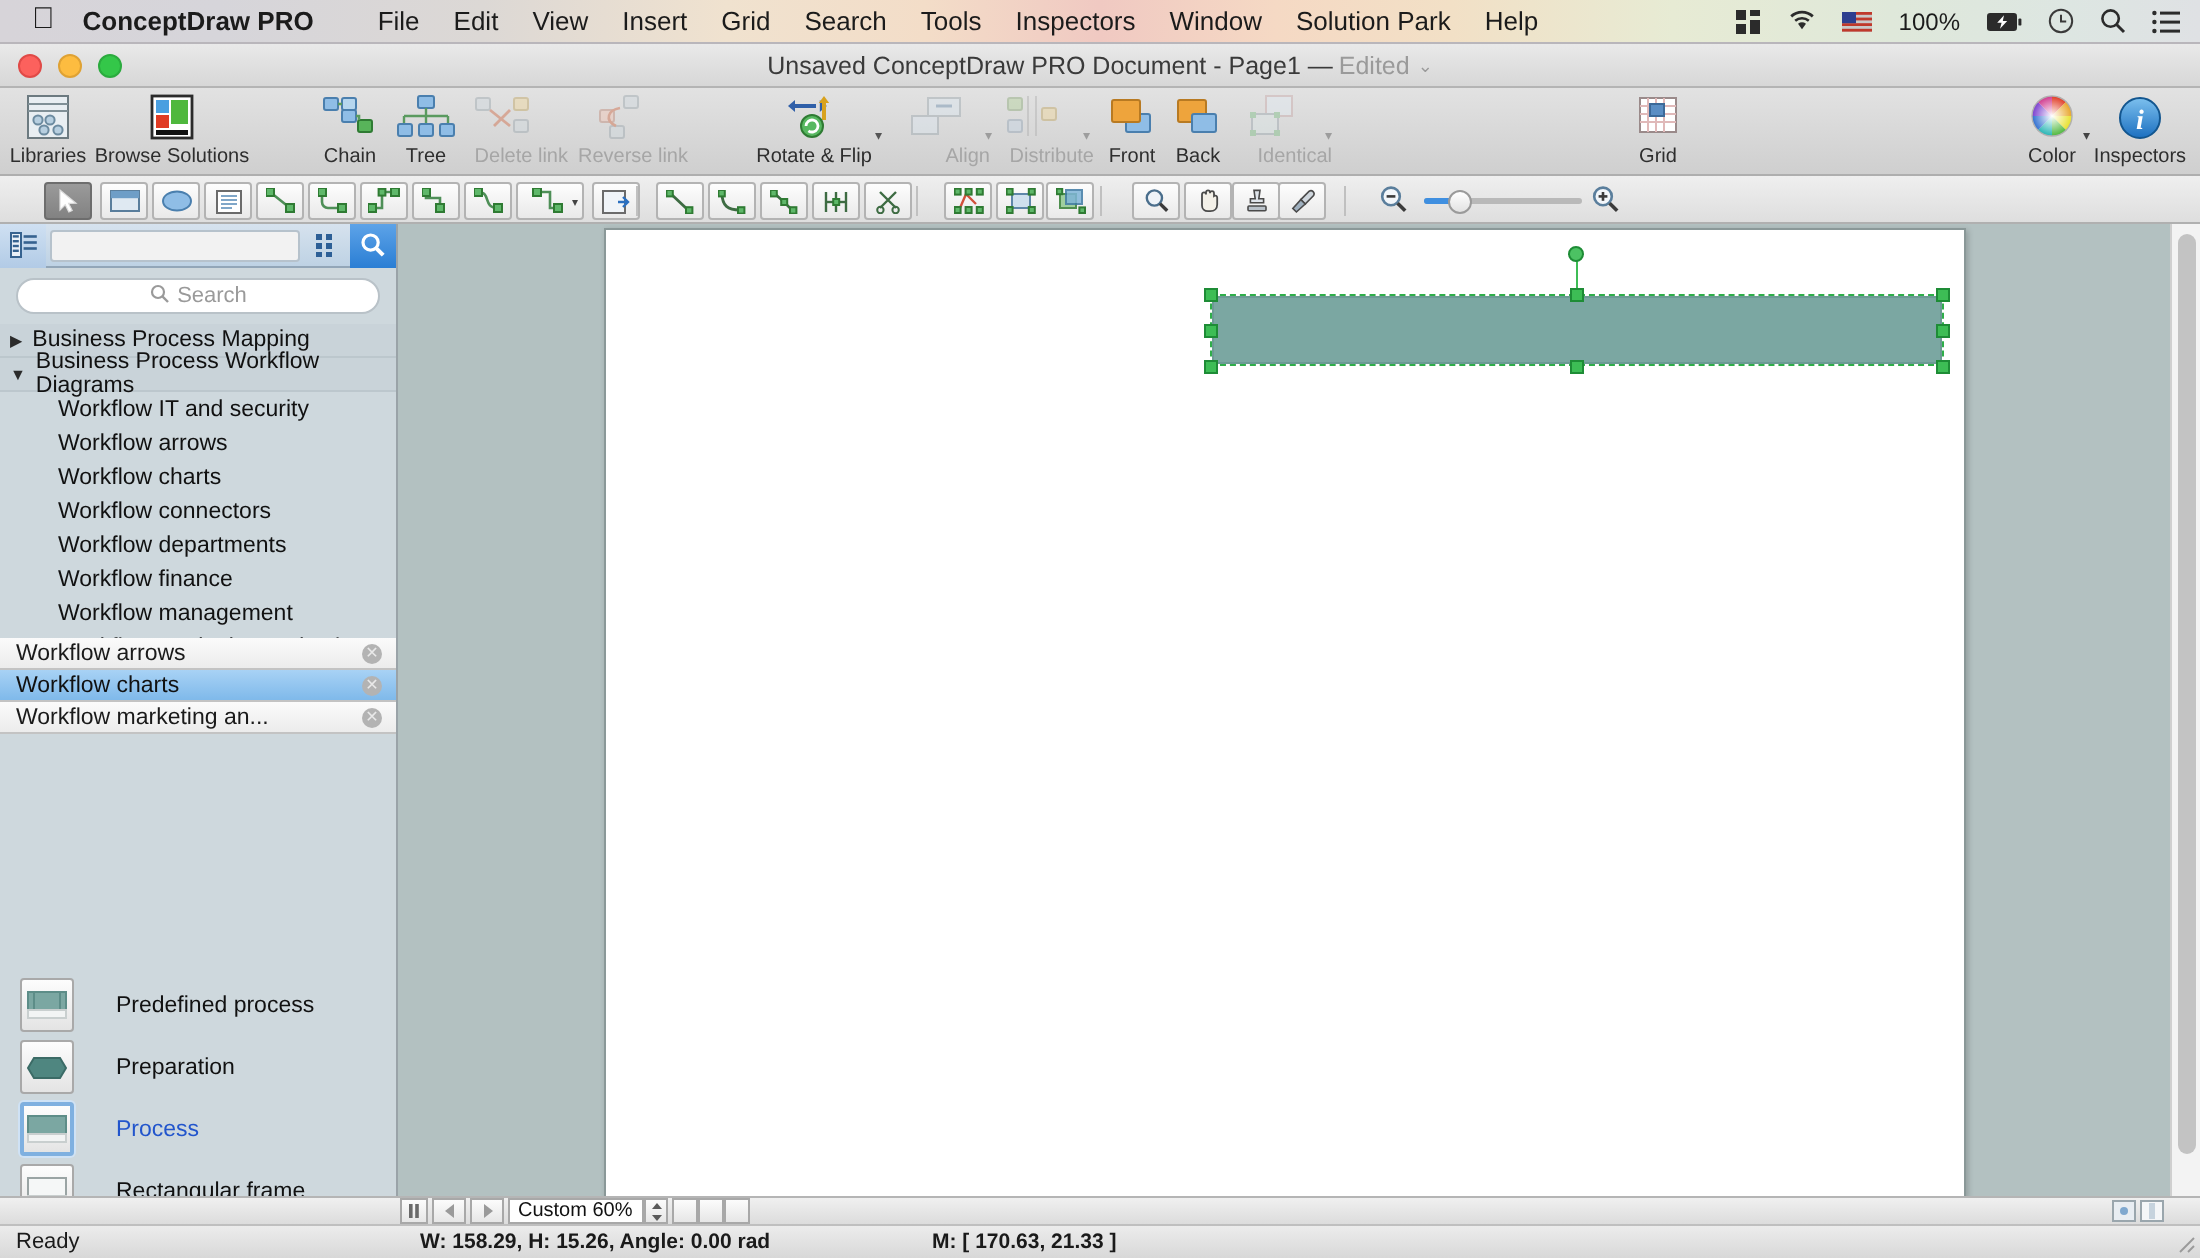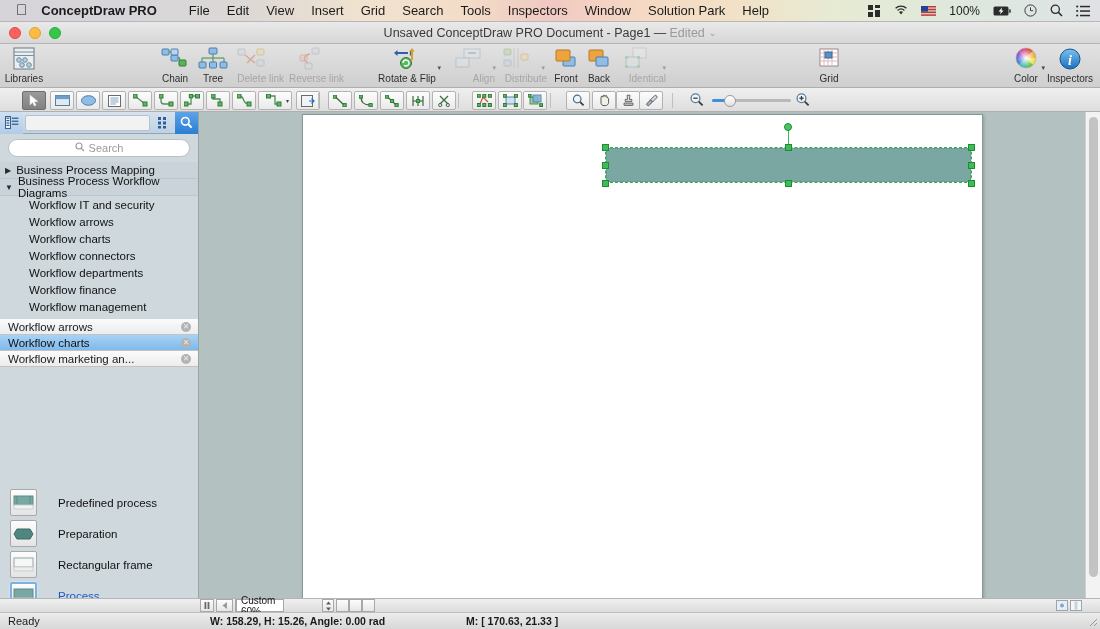--- a/index.html
+++ b/index.html
@@ -296,20 +296,32 @@
               <circle cx="8" cy="13" r="2.3"></circle>
               <circle cx="14" cy="13" r="2.3"></circle>
               <circle cx="11" cy="18" r="2.3"></circle>
               <circle cx="18" cy="18" r="2.3"></circle>
             </g>
           </svg>
       </span>
       <div class="tb-label">Libraries</div>
     </div>
 
+    <div class="tb-item" style="left:43px;width:86px">
+      <span class="tb-icon">
+        <svg width="26" height="24" viewBox="0 0 26 24">
+            <rect x="3" y="1" width="20" height="21" fill="#fff" stroke="#2b2b2b" stroke-width="1.4"></rect>
+            <rect x="5" y="3" width="6.5" height="6.5" fill="#4a9fe0"></rect>
+            <rect x="12.5" y="3" width="8.5" height="12" fill="#4fb83d"></rect>
+            <rect x="5" y="10.5" width="6.5" height="6.5" fill="#e03b24"></rect>
+            <rect x="5" y="18" width="16" height="2.5" fill="#111"></rect>
+          </svg>
+      </span>
+      <div class="tb-label">Browse Solutions</div>
+    </div>
 
     <div class="tb-item" style="left:143px;width:64px">
       <span class="tb-icon">
         <svg width="30" height="24" viewBox="0 0 30 24">
             <g fill="#8fbde6" stroke="#4a7fae">
               <rect x="2" y="2" width="7" height="6" rx="1"></rect>
               <rect x="11" y="8" width="7" height="6" rx="1"></rect>
             </g>
             <rect x="11" y="2" width="7" height="6" rx="1" fill="#b6d6ee" stroke="#4a7fae"></rect>
             <rect x="19" y="13" width="7" height="6" rx="1" fill="#58b45a" stroke="#2f7b33"></rect>
@@ -843,39 +855,39 @@
       <div class="shape-row">
         <span class="shape-thumb">
           <svg width="21" height="14" viewBox="0 0 21 14">
               <path d="M4 2 H17 L20 7 L17 12 H4 L1 7 Z" fill="#4f8680" stroke="#3b6b66"></path>
             </svg>
         </span>
         <span class="shape-label">Preparation</span>
       </div>
 
       <div class="shape-row">
+        <span class="shape-thumb sel">
+          <svg width="21" height="15" viewBox="0 0 21 15">
+              <rect x="1" y="1" width="19" height="9" fill="#7ba7a2" stroke="#5d8d88"></rect>
+              <rect x="1" y="10" width="19" height="4" fill="#f2f4f4" stroke="#c9cfcf"></rect>
+            </svg>
+        </span>
+        <span class="shape-label sel">Process</span>
+      </div>
+
+      <div class="shape-row">
         <span class="shape-thumb">
           <svg width="21" height="15" viewBox="0 0 21 15">
               <rect x="1" y="1" width="19" height="9" fill="#f5f7f7" stroke="#9aa4a4"></rect>
               <rect x="1" y="10" width="19" height="4" fill="#eceeee" stroke="#c9cfcf"></rect>
             </svg>
         </span>
         <span class="shape-label">Rectangular frame</span>
       </div>
 
-      <div class="shape-row">
-        <span class="shape-thumb sel">
-          <svg width="21" height="15" viewBox="0 0 21 15">
-              <rect x="1" y="1" width="19" height="9" fill="#7ba7a2" stroke="#5d8d88"></rect>
-              <rect x="1" y="10" width="19" height="4" fill="#f2f4f4" stroke="#c9cfcf"></rect>
-            </svg>
-        </span>
-        <span class="shape-label sel">Process</span>
-      </div>
-
     </div>
   </div>
 
   <div class="canvas-area">
     <div class="page">
 
       <div class="shape-obj" style="left:303px;top:33px;width:365px;height:34px"></div>
       <div class="sel-dash" style="left:302px;top:32px;width:367px;height:36px"></div>
 
       <div class="rot-stem" style="left:485px;top:14px;height:18px"></div>
@@ -906,21 +918,21 @@
     <span class="btm-ctrl" style="position:absolute;left:216px;width:17px">
       <svg width="6" height="7" viewBox="0 0 6 7">
           <path d="M5 0 L5 7 L0.5 3.5 Z" fill="#9a9a9a"></path>
         </svg>
     </span>
     <span class="btm-ctrl" style="position:absolute;left:235px;width:17px">
       <svg width="6" height="7" viewBox="0 0 6 7">
           <path d="M1 0 L1 7 L5.5 3.5 Z" fill="#9a9a9a"></path>
         </svg>
     </span>
-    <span class="pagefield" style="position:absolute;left:236px;width:48px">
+    <span class="pagefield" style="position:absolute;left:254px;width:68px">
       <span>Custom 60%</span>
     </span>
     <span class="btm-ctrl" style="position:absolute;left:322px;width:12px;flex-direction:column;gap:1px">
       <svg width="7" height="10" viewBox="0 0 7 10">
           <path d="M3.5 0.5 L6 3.5 H1 Z" fill="#5a5a5a"></path>
           <path d="M3.5 9.5 L6 6.5 H1 Z" fill="#5a5a5a"></path>
         </svg>
     </span>
     <span class="btm-ctrl" style="position:absolute;left:336px;width:13px"></span>
     <span class="btm-ctrl" style="position:absolute;left:349px;width:13px"></span>

